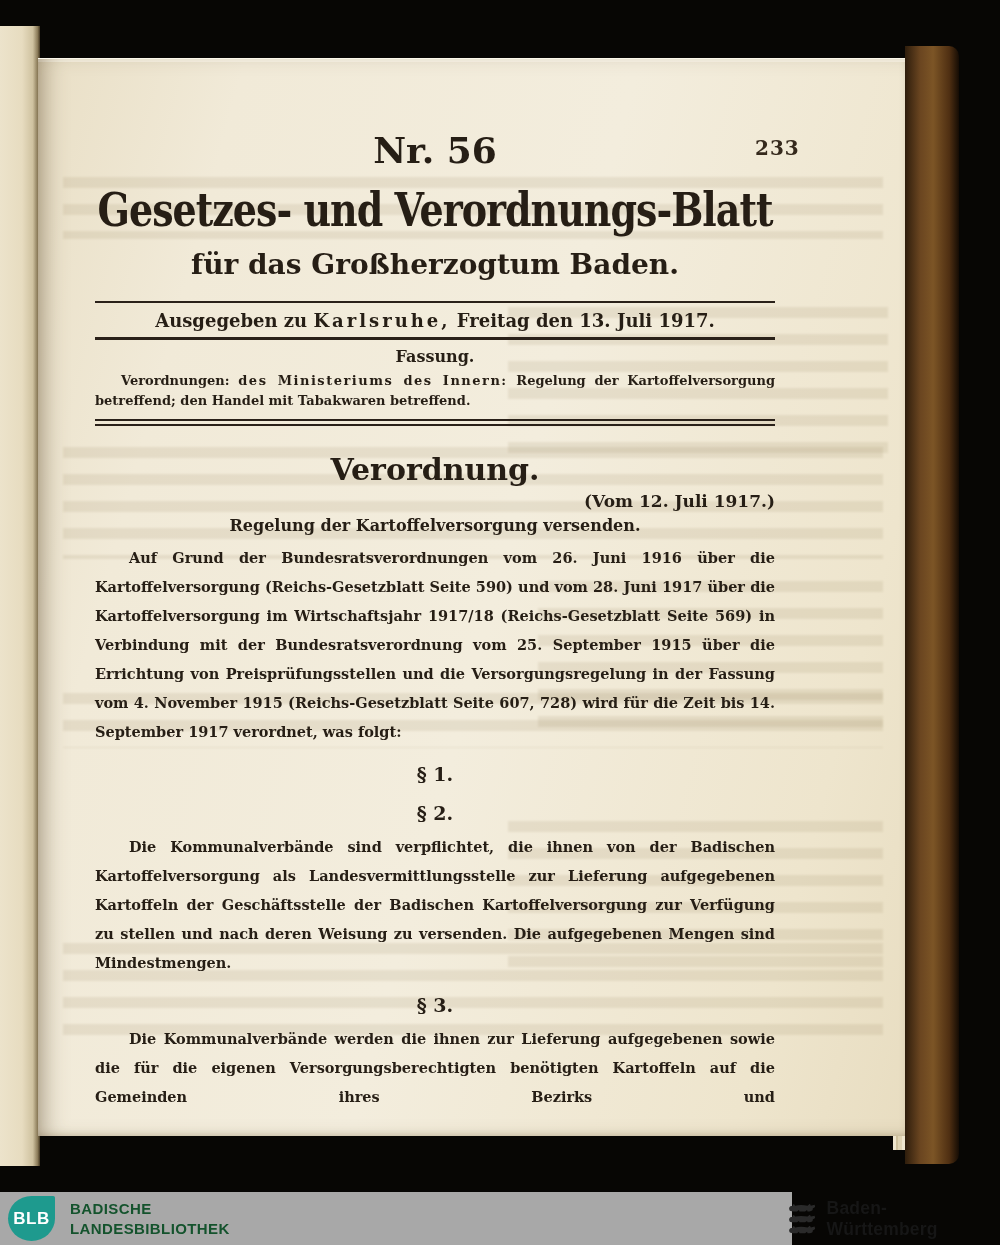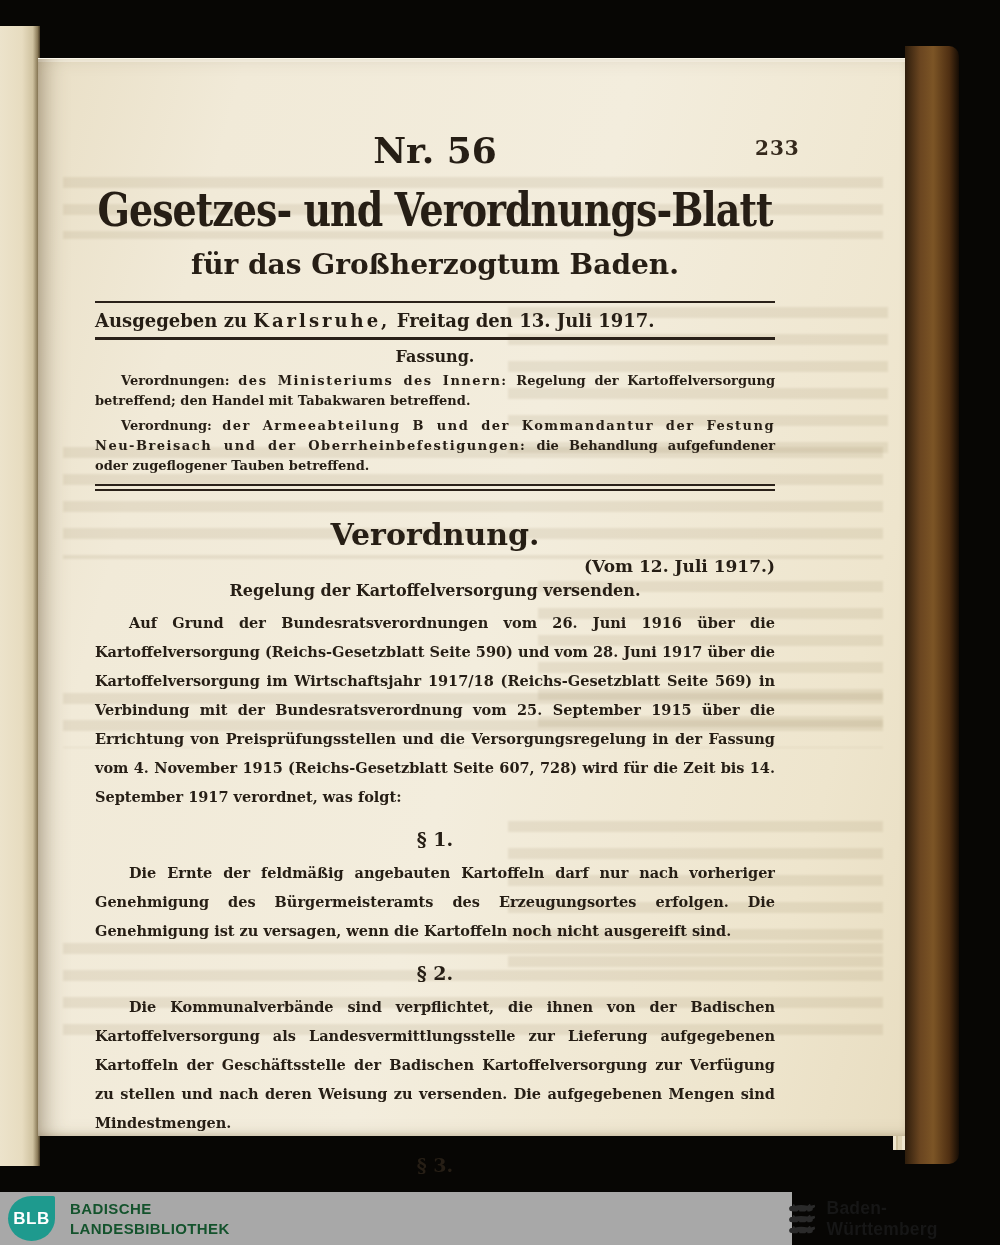--- a/index.html
+++ b/index.html
@@ -48,21 +48,21 @@
   .issue{font-size:36px;font-weight:bold;text-align:center;margin:10px 0 0;}
   .title{
     font-size:38px;font-weight:bold;text-align:center;margin:16px 0 0;letter-spacing:-1px;
     transform:scaleY(1.22);transform-origin:center;white-space:nowrap;
   }
   .subtitle{font-size:28px;font-weight:bold;text-align:center;margin:16px 0 0;}
   .rule{background:#2a2119;border:0;}
   .rule-thin{height:2px;margin:20px 0 0;}
   .rule-thick{height:3px;margin:6px 0 0;}
   .rule-double{height:3px;background:transparent;border-top:2px solid #2a2119;border-bottom:2px solid #2a2119;margin:8px 0 0;}
-  .dateline{font-size:18px;font-weight:bold;margin:7px 0 0;}
+  .dateline{font-size:18px;font-weight:bold;text-align:center;margin:7px 0 0;}
   .dateline .sp{letter-spacing:3px;}
   .inhalt-head{font-size:16px;font-weight:bold;text-align:center;margin:7px 0 0;}
   .inhalt-entry{
     font-size:13px;font-weight:bold;line-height:20px;text-align:justify;
     text-indent:26px;margin:5px 0 0;
   }
   .inhalt-entry .sp2{letter-spacing:1.5px;}
   .decree-head{font-size:30px;font-weight:bold;text-align:center;margin:26px 0 0;}
   .decree-date{font-size:17px;font-weight:bold;text-align:right;margin:4px 0 0;}
   .decree-subject{font-size:16px;font-weight:bold;text-align:center;margin:5px 0 0;}
@@ -125,36 +125,30 @@
       <div class="rule rule-thick"></div>
 
       <div class="inhalt-head">Fassung.</div>
 
       <p class="inhalt-entry">
         <span>Verordnungen:</span>
         <span class="sp2">des Ministeriums des Innern:</span>
         <span>Regelung der Kartoffelversorgung betreffend; den Handel mit Tabakwaren betreffend.</span>
       </p>
 
-      <p class="inhalt-entry">
-        <span>Verordnung:</span>
-        <span class="sp2">der Armeeabteilung B und der Kommandantur der Festung Neu-Breisach und der Oberrheinbefestigungen:</span>
-        <span>die Behandlung aufgefundener oder zugeflogener Tauben betreffend.</span>
-      </p>
 
       <div class="rule rule-double"></div>
 
       <div class="decree-head">Verordnung.</div>
       <div class="decree-date">(Vom 12. Juli 1917.)</div>
       <div class="decree-subject">Regelung der Kartoffelversorgung versenden.</div>
 
       <p class="body-para">Auf Grund der Bundesratsverordnungen vom 26. Juni 1916 über die Kartoffelversorgung (Reichs-Gesetzblatt Seite 590) und vom 28. Juni 1917 über die Kartoffelversorgung im Wirtschaftsjahr 1917/18 (Reichs-Gesetzblatt Seite 569) in Verbindung mit der Bundesratsverordnung vom 25. September 1915 über die Errichtung von Preisprüfungsstellen und die Versorgungsregelung in der Fassung vom 4. November 1915 (Reichs-Gesetzblatt Seite 607, 728) wird für die Zeit bis 14. September 1917 verordnet, was folgt:</p>
 
       <div class="section-head">§ 1.</div>
-      <p class="body-para">Die Ernte der feldmäßig angebauten Kartoffeln darf nur nach vorheriger Genehmigung des Bürgermeisteramts des Erzeugungsortes erfolgen.  Die Genehmigung ist zu versagen, wenn die Kartoffeln noch nicht ausgereift sind.</p>
 
       <div class="section-head">§ 2.</div>
       <p class="body-para">Die Kommunalverbände sind verpflichtet, die ihnen von der Badischen Kartoffelversorgung als Landesvermittlungsstelle zur Lieferung aufgegebenen Kartoffeln der Geschäftsstelle der Badischen Kartoffelversorgung zur Verfügung zu stellen und nach deren Weisung zu versenden. Die aufgegebenen Mengen sind Mindestmengen.</p>
 
       <div class="section-head">§ 3.</div>
       <p class="body-para last">Die Kommunalverbände werden die ihnen zur Lieferung aufgegebenen sowie die für die eigenen Versorgungsberechtigten benötigten Kartoffeln auf die Gemeinden ihres Bezirks und</p>
 
     </div>
   </div>
 

